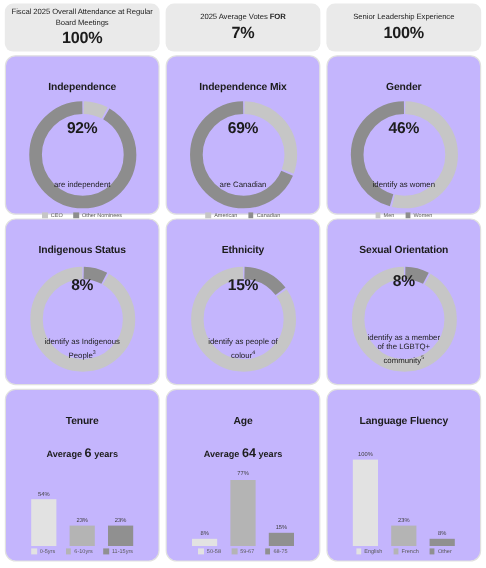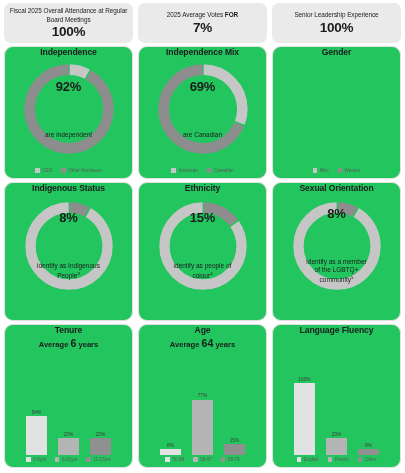--- a/index.html
+++ b/index.html
@@ -40,46 +40,46 @@
     font-size: 13.5px;
     font-weight: 700;
     line-height: 15px;
     letter-spacing: -0.2px;
     margin-top: 0px;
   }
 
   
   .panel {
     flex: 1 1 0;
-    background: #22c55e;
+    background: #c4b5fd;
     border: 1px solid #e0e0e0;
     border-radius: 9px;
     display: flex; flex-direction: column;
     align-items: center;
-    padding-top: 0;
+    padding-top: 20px;
     position: relative;
   }
   .donut-row { height: 133px; }
   .donut-row2 { height: 139px; }
   .bar-row { height: 144px; }
 
   .panel-title {
     font-size: 8.6px;
     font-weight: 700;
     color: #1c1c1c;
     text-align: center;
     line-height: 10px;
     letter-spacing: -0.1px;
   }
   .panel-sub {
     font-size: 7.6px;
     font-weight: 700;
     text-align: center;
     line-height: 10px;
-    margin-top: 3px;
+    margin-top: 18px;
   }
   .panel-sub .big { font-size: 10.5px; font-weight: 700; }
 
   
   .donut-wrap {
     position: relative;
     width: 96px; height: 96px;
     margin-top: 4px;
   }
   .donut-row2 .donut-wrap { width: 94px; height: 94px; margin-top: 6px; }
@@ -191,20 +191,30 @@
             <span class="legend-text">American</span>
           </div>
           <div class="legend-item">
             <span class="legend-swatch" style="background: rgb(141, 141, 141);"></span>
             <span class="legend-text">Canadian</span>
           </div>
         </div>
     </div>
     <div class="panel">
       <div class="panel-title">Gender</div>
+      <div class="donut-wrap">
+          <svg viewBox="0 0 100 100">
+            <circle cx="50" cy="50" r="41" fill="none" stroke="#c6c6c6" stroke-width="11" stroke-dasharray="137.50972270095605 257.610597594363" stroke-dashoffset="-0.8"></circle>
+            <circle cx="50" cy="50" r="41" fill="none" stroke="#8d8d8d" stroke-width="11" stroke-dasharray="116.90087489340699 257.610597594363" stroke-dashoffset="-139.90972270095605"></circle>
+          </svg>
+          <div class="donut-center">
+            <div class="donut-pct">46%</div>
+            <div class="donut-lbl">identify as women</div>
+          </div>
+        </div>
       <div class="legend">
           <div class="legend-item">
             <span class="legend-swatch" style="background: rgb(198, 198, 198);"></span>
             <span class="legend-text">Men</span>
           </div>
           <div class="legend-item">
             <span class="legend-swatch" style="background: rgb(141, 141, 141);"></span>
             <span class="legend-text">Women</span>
           </div>
         </div>

